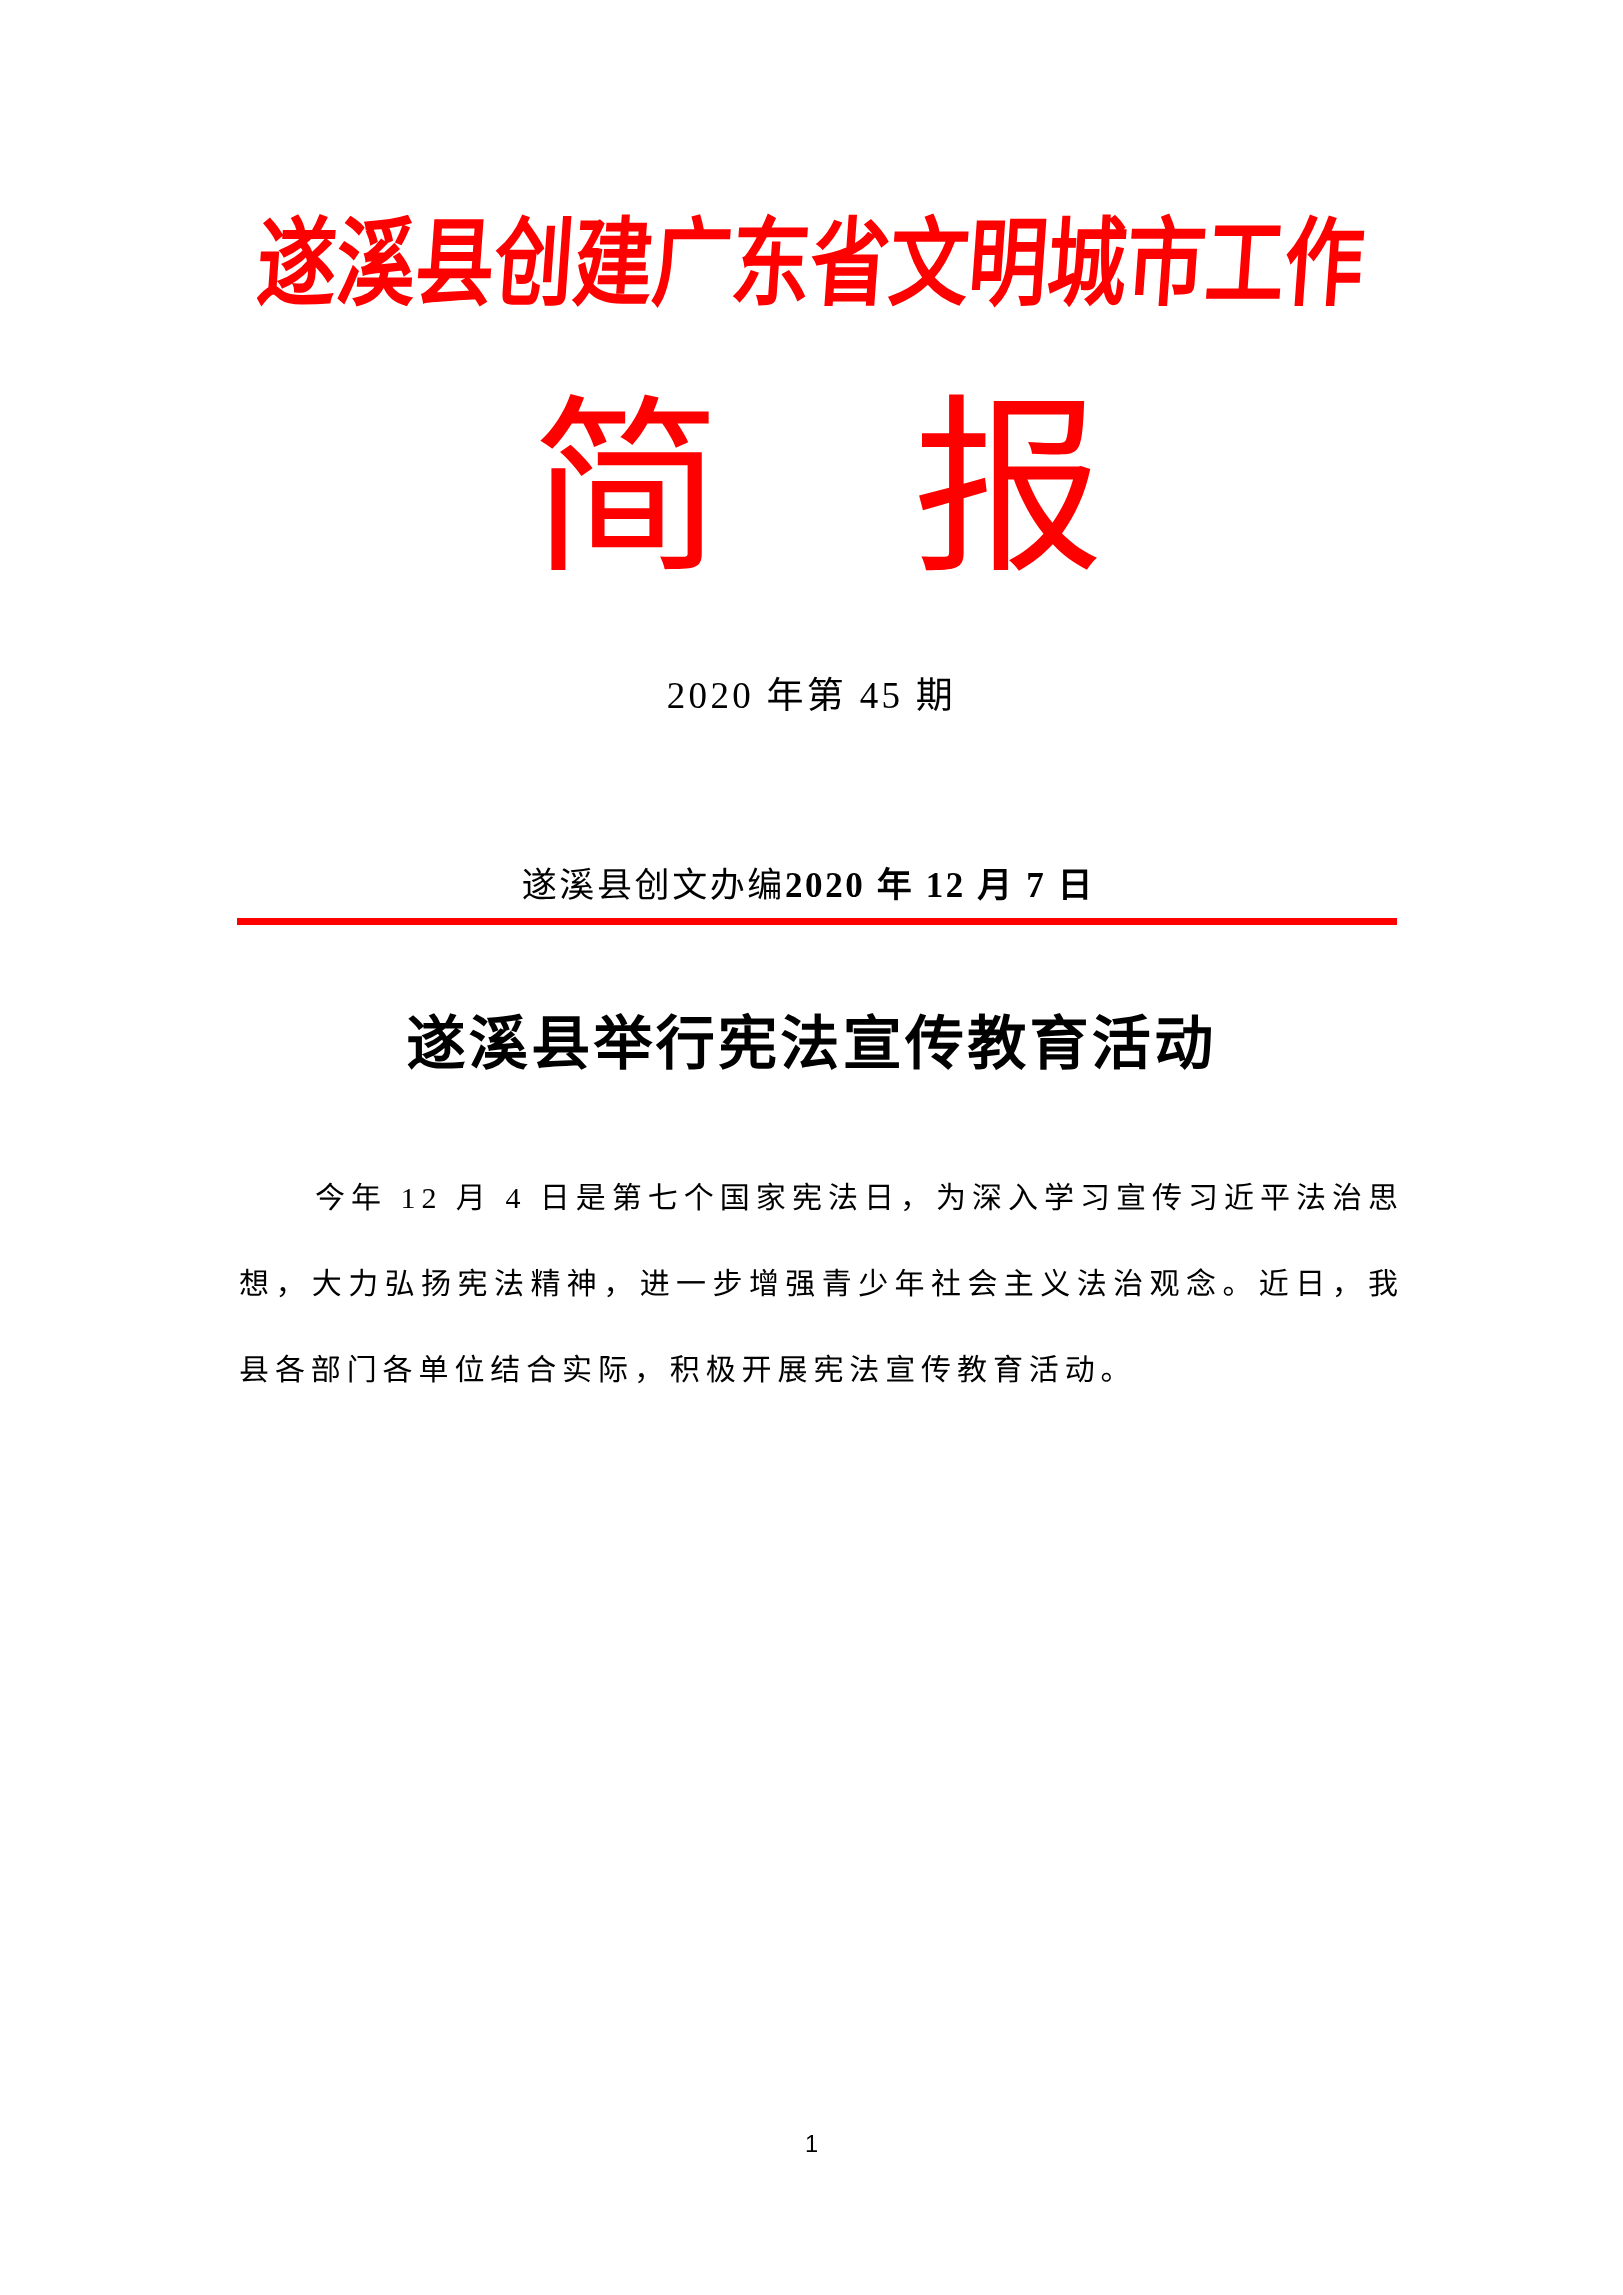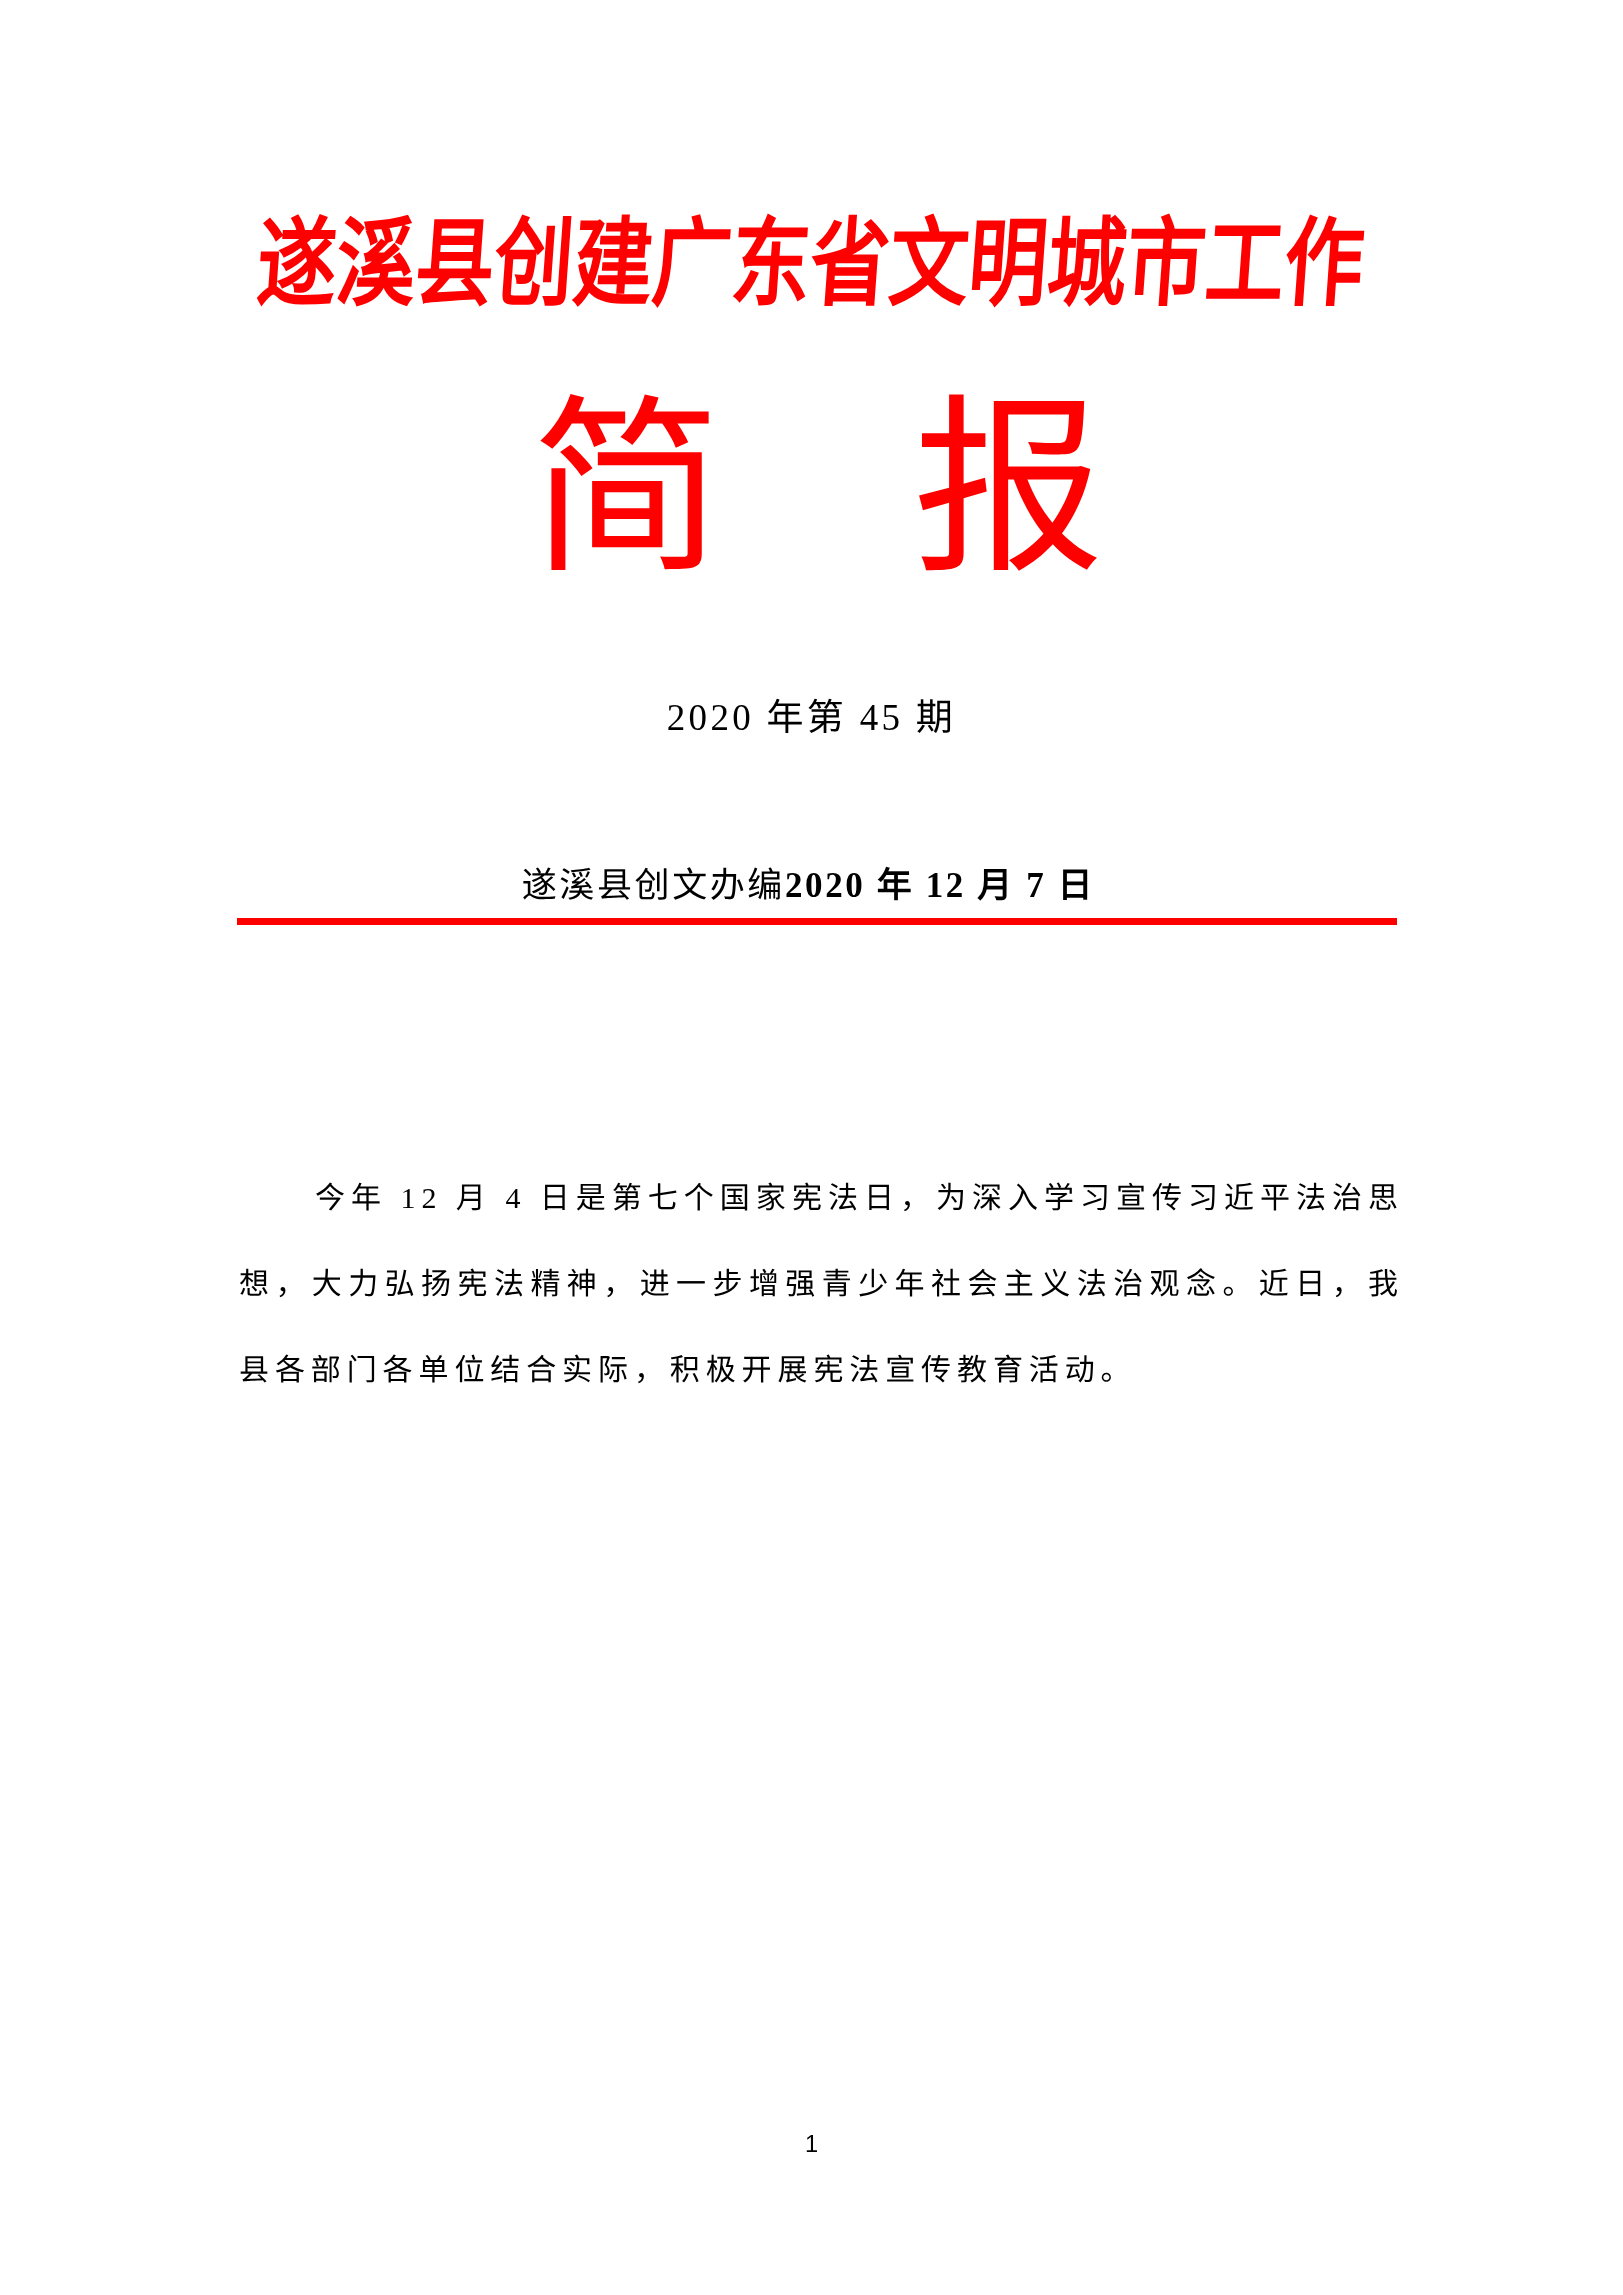--- a/index.html
+++ b/index.html
@@ -35,21 +35,21 @@
     text-align: center;
     font-size: 191px;
     line-height: 191px;
     color: #FF0000;
     white-space: pre;
     font-weight: normal;
   }
   
   .issue-line {
     position: absolute;
-    top: 698px; left: 0; right: 0;
+    top: 676px; left: 0; right: 0;
     text-align: center;
     font-size: 37px;
     line-height: 39px;
     letter-spacing: 3.3px;
     color: #000000;
   }
   
   .meta-row {
     position: absolute;
     top: 867px; left: 239px; width: 1165px;
@@ -113,20 +113,21 @@
 
   <div class="issue-line">2020 年第 45 期</div>
 
   <div class="meta-row">
     <span class="editor">遂溪县创文办编</span>
     <span class="date">2020 年 12 月 7 日</span>
   </div>
 
   <div class="red-rule"></div>
 
+  <div class="article-title">遂溪县举行宪法宣传教育活动</div>
 
   <div class="article-body">
     <p>今年 12 月 4 日是第七个国家宪法日，为深入学习宣传习近平法治思想，大力弘扬宪法精神，进一步增强青少年社会主义法治观念。近日，我县各部门各单位结合实际，积极开展宪法宣传教育活动。</p>
   </div>
 
   <div class="page-number">1</div>
 
 </div>
 
 

